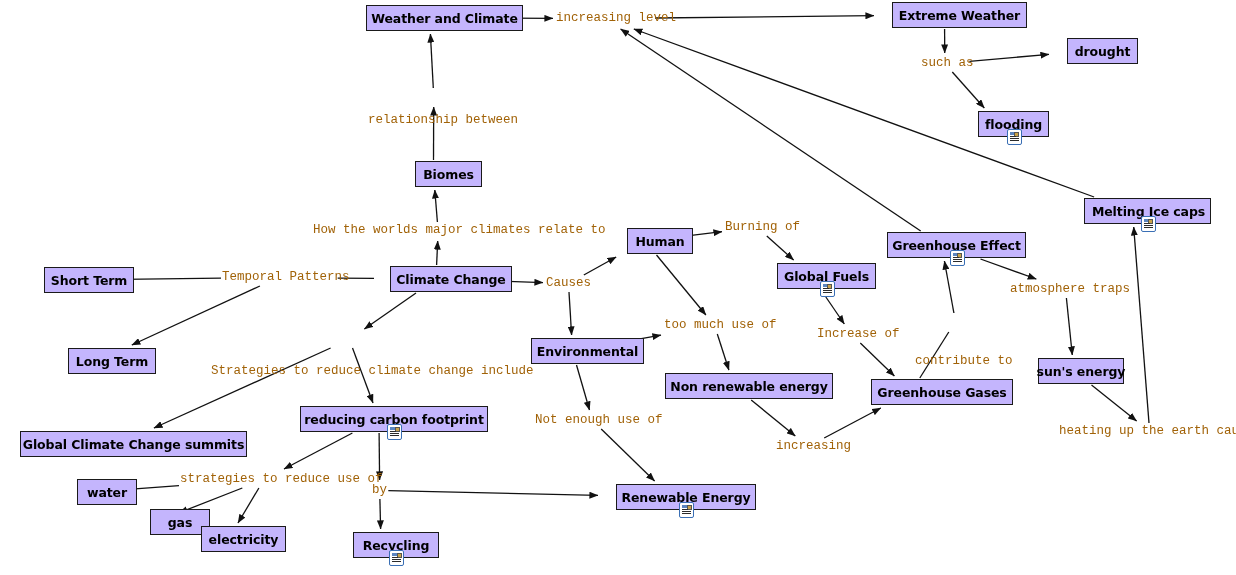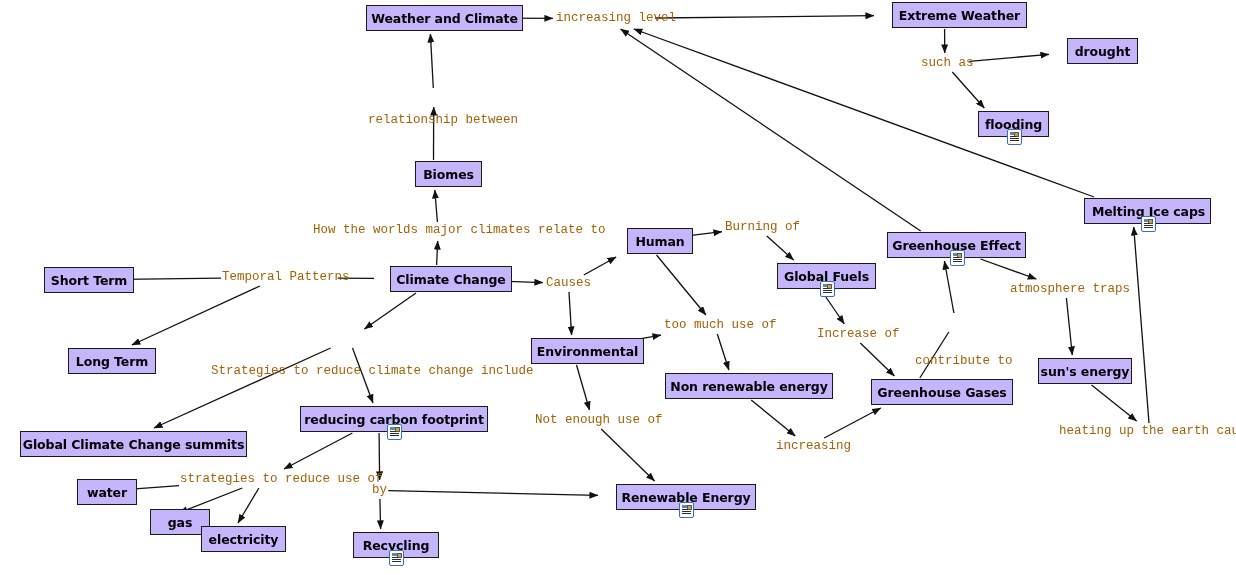--- a/index.html
+++ b/index.html
@@ -264,21 +264,21 @@
           <u></u>
           <b></b>
           <i class="l1"></i>
           <i class="l2"></i>
           <i class="l3"></i>
         </span>
       </div>
       <div class="node" style="left: 856px; top: 379px; width: 142px;">
         <span>Greenhouse Gases</span>
       </div>
-      <div class="node" style="left: 1023px; top: 358px; width: 94px;">
+      <div class="node" style="left: 1023px; top: 358px; width: 86px;">
         <span>sun's energy</span>
       </div>
     </div>
   <div id="labels-layer">
       <div class="linklabel" style="left: 556px; top: 11px;">increasing level</div>
       <div class="linklabel" style="left: 921px; top: 56px;">such as</div>
       <div class="linklabel" style="left: 368px; top: 89px; margin-top: 24px;">relationship between</div>
       <div class="linklabel" style="left: 313px; top: 223px;">How the worlds major climates relate to</div>
       <div class="linklabel" style="left: 222px; top: 270px;">Temporal Patterns</div>
       <div class="linklabel" style="left: 546px; top: 276px;">Causes</div>

